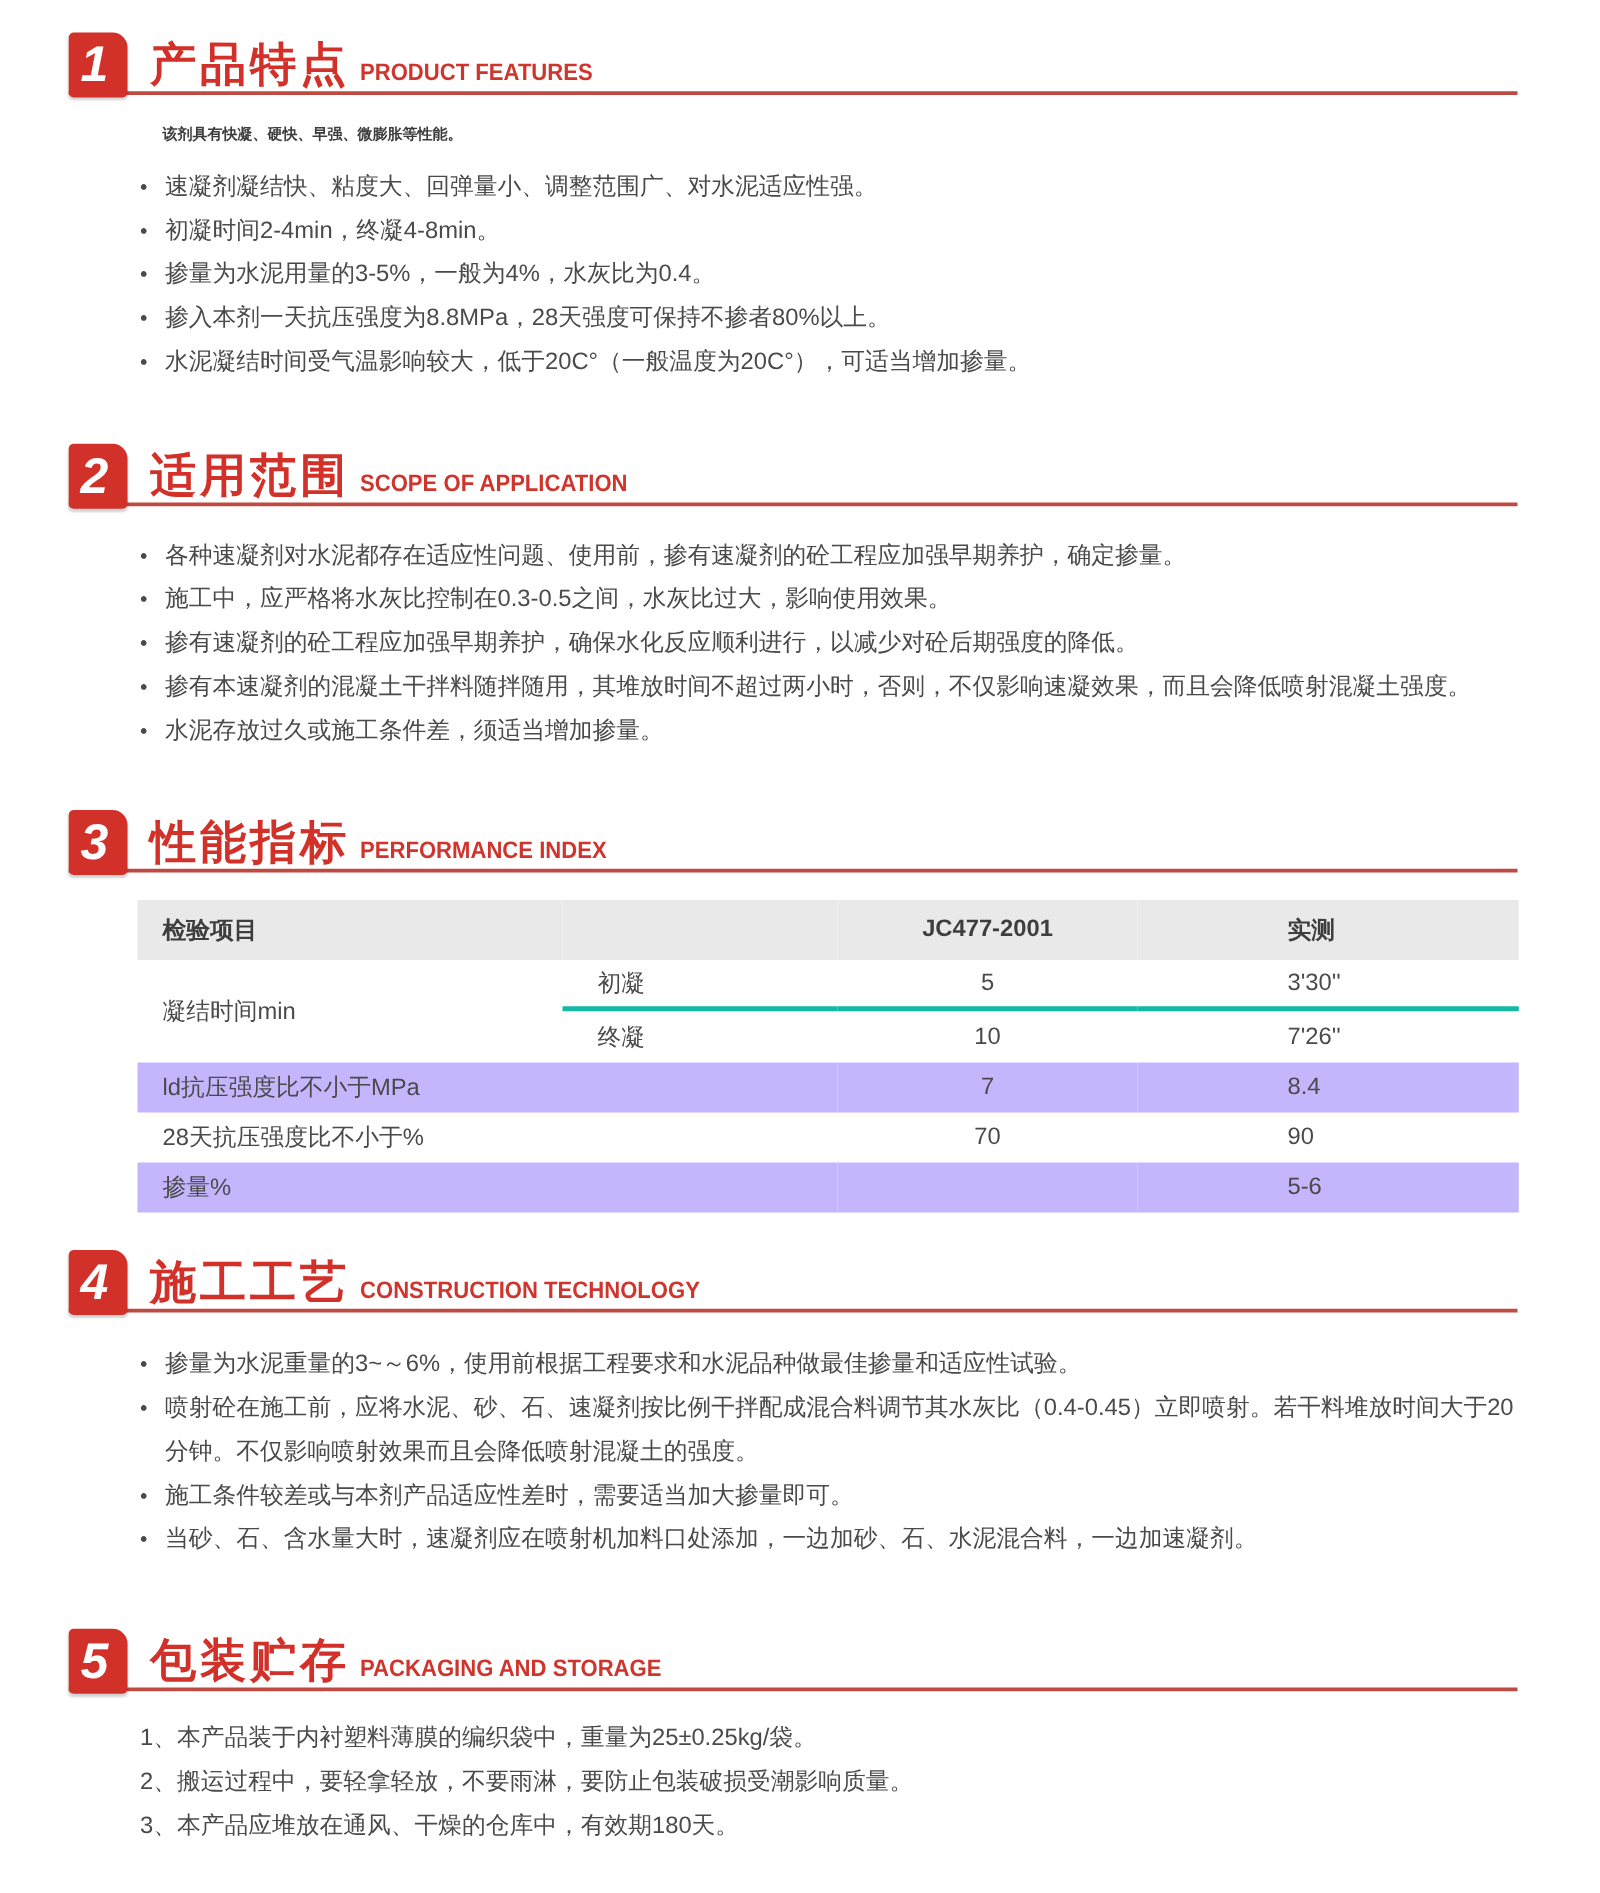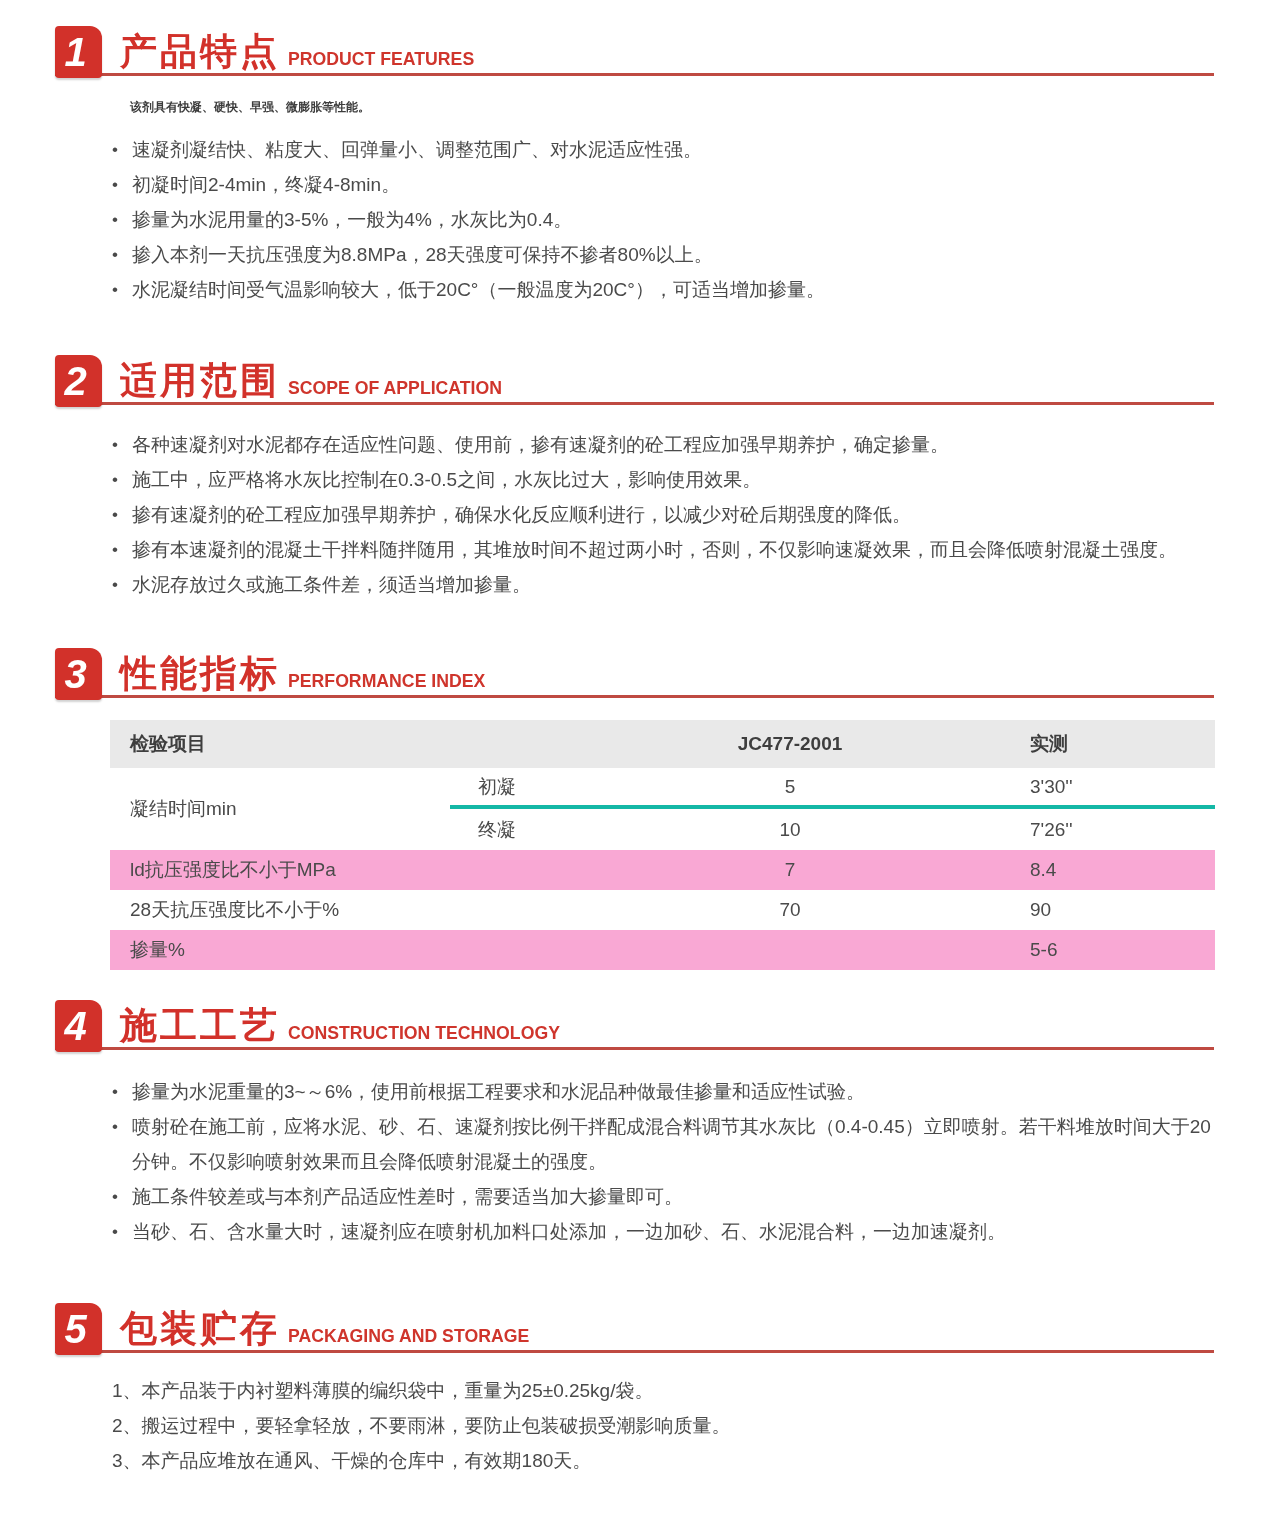--- a/index.html
+++ b/index.html
@@ -61,21 +61,21 @@
   
   .ptable {
     display:grid;
     grid-template-columns:340px 220px 240px 1fr;
     grid-template-rows:48px 41px 41px 40px 40px 40px;
     margin:22px 65px 0 110px;
     font-size:19px; color:#4a4a4a;
   }
   .tcell { display:flex; align-items:center; }
   .th { background:#e9e9e9; font-weight:bold; color:#3e3e3e; }
-  .gray { background:#f9a8d4; }
+  .gray { background:#c4b5fd; }
   .pl20 { padding-left:20px; }
   .pl28 { padding-left:28px; }
   .pl120 { padding-left:120px; }
   .center { justify-content:center; }
   .span2 { grid-column:1 / 3; }
   .rowspan { grid-row:2 / span 2; grid-column:1; }
   .divider { border-bottom:4px solid #14b8a6; }
 
   .s1 { margin-top:22px; }
   .s2 { margin-top:44px; }

